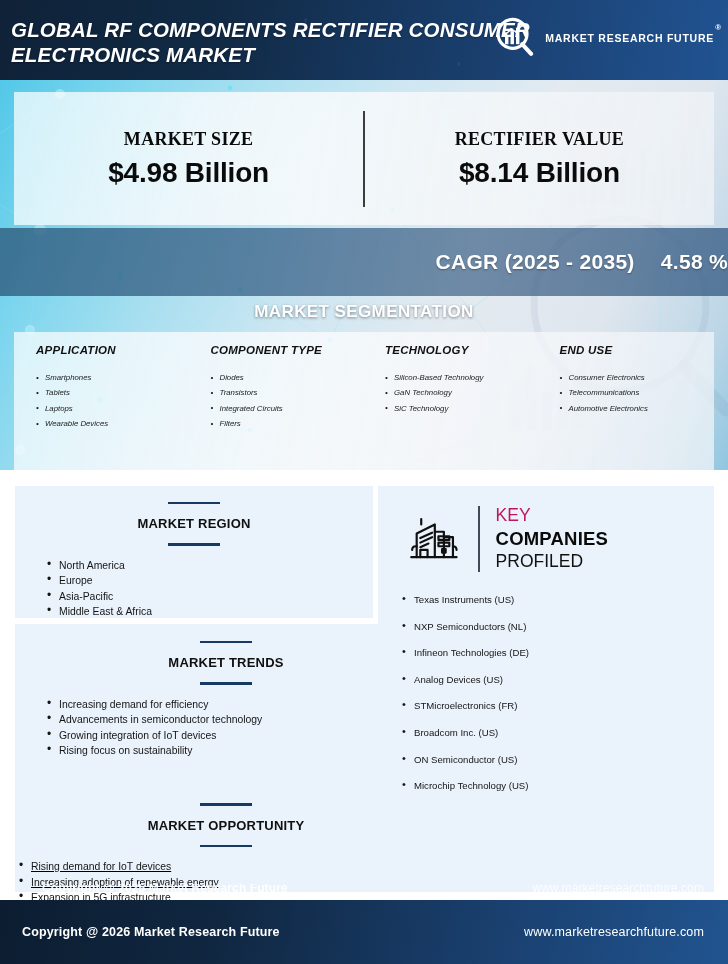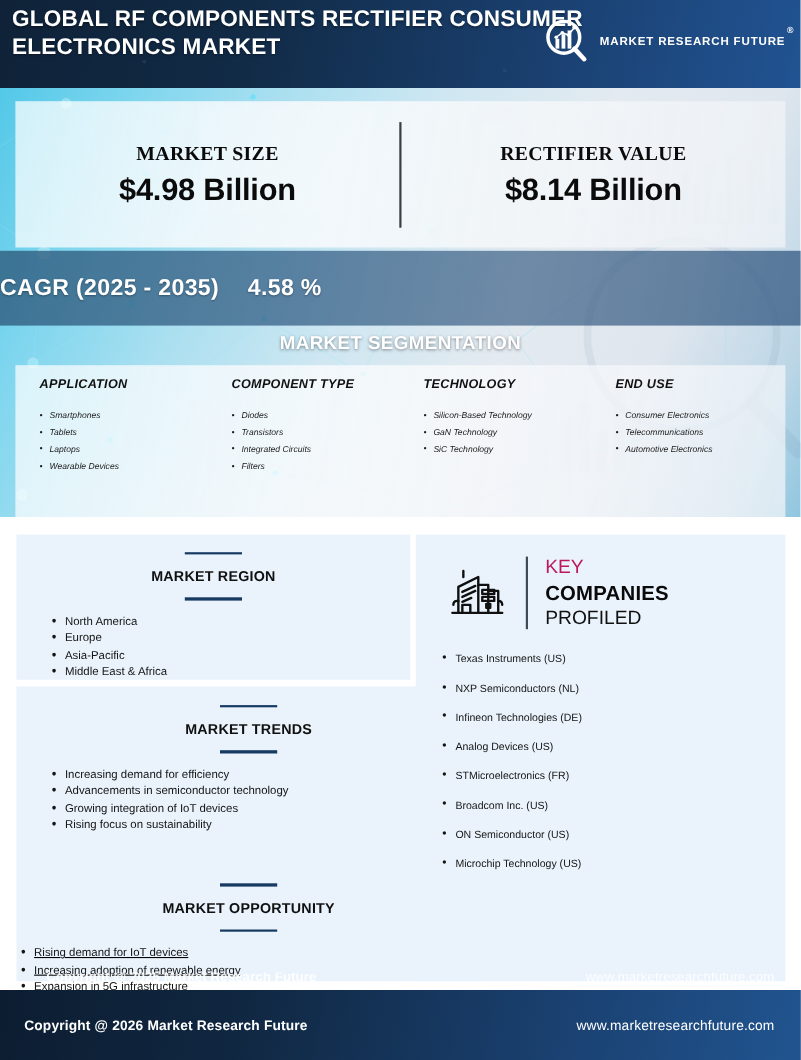--- a/index.html
+++ b/index.html
@@ -9,23 +9,23 @@
 
   
   .header{position:absolute;left:0;top:0;width:728px;height:80px;
     background:linear-gradient(100deg,#0f2238 0%,#112a45 30%,#1a4070 68%,#215392 100%);
     overflow:hidden;}
   .header .faint-net{position:absolute;inset:0;opacity:.20;
     background:
       radial-gradient(circle at 18% 70%, rgba(120,190,255,.5) 0 1.5px, transparent 2px),
       radial-gradient(circle at 42% 25%, rgba(120,190,255,.45) 0 1.5px, transparent 2px),
       radial-gradient(circle at 63% 80%, rgba(120,190,255,.4) 0 1.5px, transparent 2px);}
-  .title{position:absolute;left:11px;top:5px;width:520px;color:#fff;
+  .title{position:absolute;left:11px;top:17px;width:520px;color:#fff;
     font-size:20.5px;font-weight:bold;line-height:25px;letter-spacing:.2px;
-    text-transform:uppercase;text-shadow:0 1px 2px rgba(0,0,0,.35);}
+    text-transform:uppercase;text-shadow:0 1px 2px rgba(0,0,0,.35);font-style:italic;}
 
   .logo-wrap{position:absolute;right:14px;top:16px;display:flex;align-items:center;gap:7px;}
   .logo-mark{width:44px;height:44px;flex:0 0 44px;}
   .logo-text{color:#fff;font-size:10.5px;font-weight:bold;letter-spacing:.75px;white-space:nowrap;position:relative;}
   .logo-reg{position:absolute;top:-9px;right:-8px;font-size:8px;font-weight:bold;}
 
   
   .hero{position:absolute;left:0;top:80px;width:728px;height:390px;overflow:hidden;}
   .hero-bg{position:absolute;inset:0;
     background:
@@ -36,21 +36,21 @@
   .stats{position:absolute;left:14px;top:12px;width:700px;height:133px;
     background:linear-gradient(100deg,rgba(255,255,255,.72) 0%,rgba(248,250,252,.88) 40%,rgba(238,242,246,.8) 100%);
     display:flex;align-items:center;}
   .stat{flex:1;text-align:center;color:#0b0b0b;}
   .stat-label{font-size:18px;font-weight:bold;letter-spacing:.3px;font-family:Liberation Serif, serif;}
   .stat-value{font-size:28px;font-weight:bold;margin-top:7px;letter-spacing:-.2px;}
   .stat-div{width:1.6px;height:96px;background:#1c1c1c;opacity:.85;}
 
   .cagr-band{position:absolute;left:0;top:148px;width:728px;height:68px;
     background:linear-gradient(100deg,rgba(47,92,126,.80) 0%,rgba(58,100,138,.78) 35%,rgba(70,104,140,.74) 65%,rgba(58,95,135,.80) 100%);
-    display:flex;align-items:center;justify-content:flex-start;}
+    display:flex;align-items:center;justify-content:flex-end;}
   .cagr-text{color:#fff;font-size:21px;font-weight:bold;letter-spacing:.3px;
     text-shadow:0 1px 2px rgba(0,0,0,.35);}
   .cagr-text .pct{margin-left:20px;}
 
   .seg-title{position:absolute;left:0;top:222px;width:728px;text-align:center;
     color:#fff;font-size:17px;font-weight:bold;letter-spacing:.4px;
     text-shadow:0 1px 3px rgba(0,0,0,.45);}
 
   .seg-panel{position:absolute;left:14px;top:252px;width:700px;height:141px;
     background:linear-gradient(100deg,rgba(255,255,255,.70) 0%,rgba(250,251,253,.80) 45%,rgba(240,244,248,.74) 100%);

